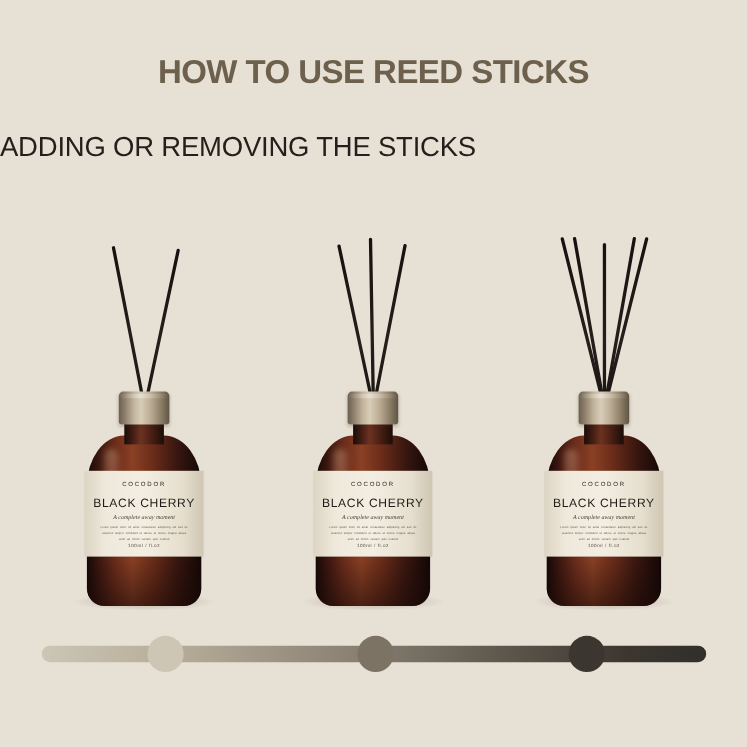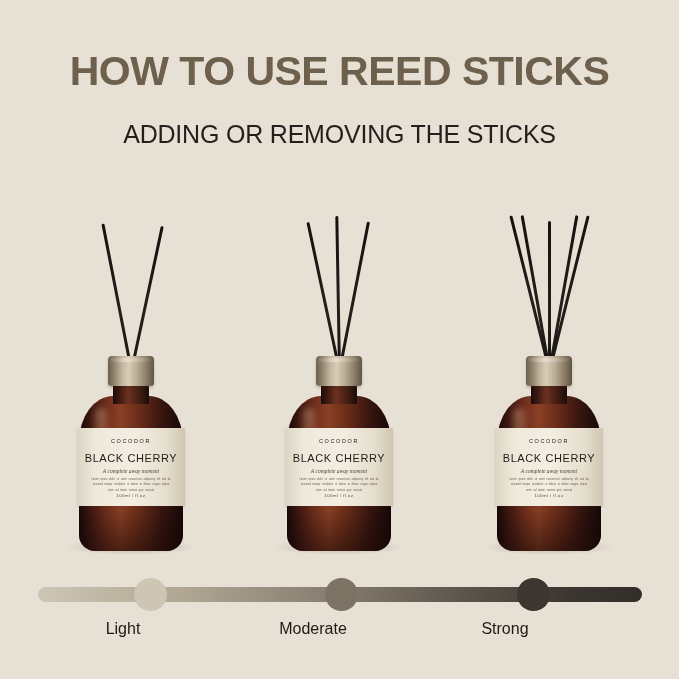--- a/index.html
+++ b/index.html
@@ -20,33 +20,33 @@
     background: #e7e0d5;
   }
 
   
   .title {
     position: absolute;
     top: 50px;
     left: 0;
     width: 679px;
     text-align: center;
-    font-size: 41px;
+    font-size: 30px;
     font-weight: bold;
     letter-spacing: -0.5px;
     color: #6d604d;
     line-height: 1.05;
     white-space: nowrap;
   }
   .subtitle {
     position: absolute;
     top: 120px;
     left: 0;
     width: 679px;
-    text-align: center;
+    text-align: left;
     font-size: 25px;
     font-weight: normal;
     letter-spacing: -0.2px;
     color: #231f1c;
     line-height: 1.18;
   }
   .subtitle .line { display: block; white-space: nowrap; }
 
   
   .scene {
@@ -354,19 +354,14 @@
 
   </div>
 
   <div class="slider-wrap">
     <div class="slider-bar"></div>
     <div class="slider-dot dot-1"></div>
     <div class="slider-dot dot-2"></div>
     <div class="slider-dot dot-3"></div>
   </div>
 
-  <div class="slider-labels">
-    <div class="s-label sl-1">Light</div>
-    <div class="s-label sl-2">Moderate</div>
-    <div class="s-label sl-3">Strong</div>
-  </div>
 
 </div>
 
 </body></html>

